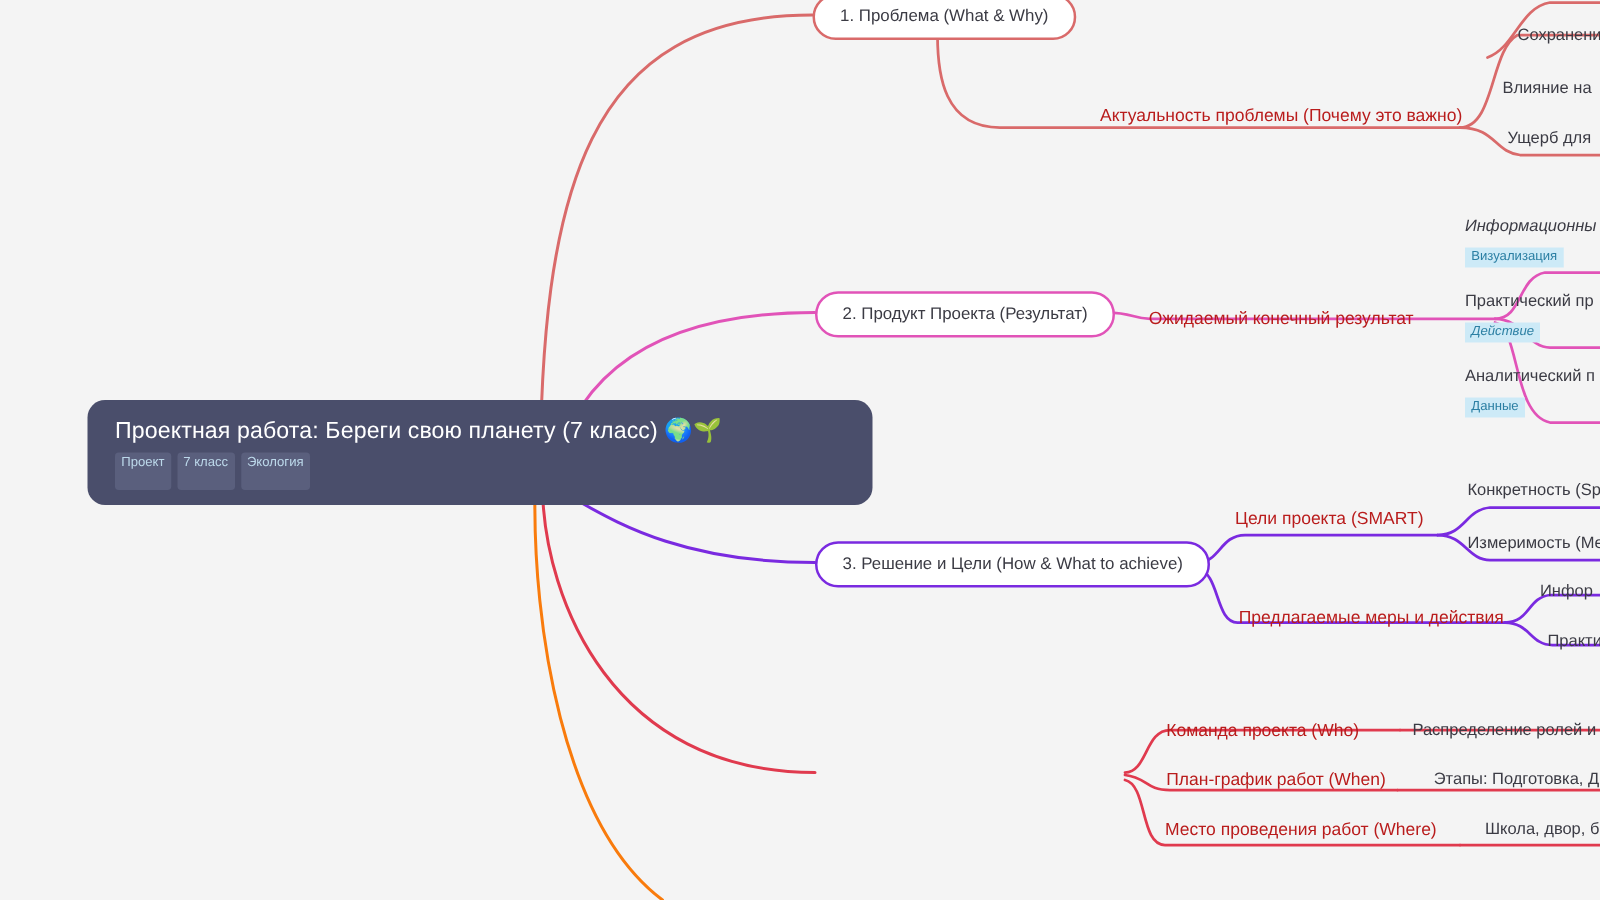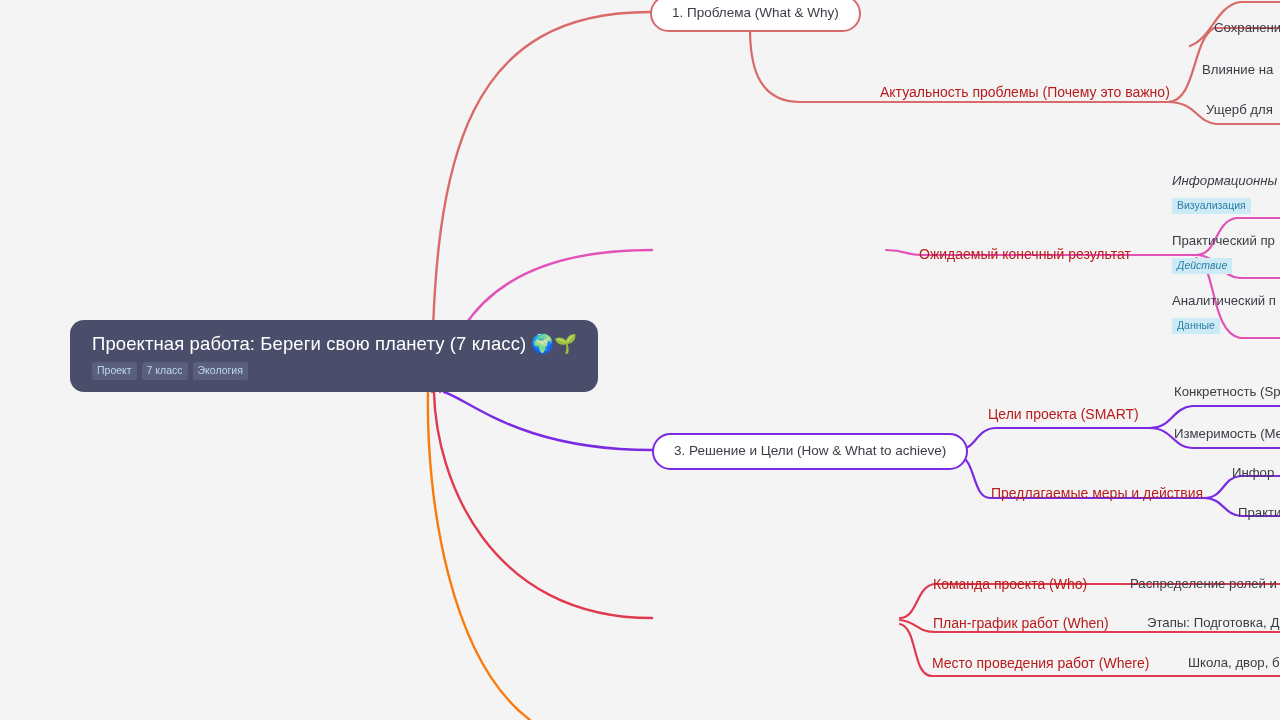--- a/index.html
+++ b/index.html
@@ -27,21 +27,21 @@
     width: 1280px;
     height: 720px;
     pointer-events: none;
   }
 
   
   .root-node {
     position: absolute;
     left: 70px;
     top: 320px;
-    width: 528px;
+    width: 628px;
     box-sizing: border-box;
     background: #4a4e6b;
     border-radius: 14px;
     padding: 12px 22px 12px 22px;
   }
   .root-title {
     color: #ffffff;
     font-size: 18.5px;
     line-height: 24px;
     letter-spacing: .1px;
@@ -50,21 +50,21 @@
   .root-tags {
     margin-top: 6px;
     display: flex;
     gap: 5px;
   }
   .root-tag {
     background: #5a5f7d;
     color: #bcd8ea;
     font-size: 10.5px;
     line-height: 13px;
-    padding: 2px 5px 3px 5px;
+    padding: 2px 5px 15px 5px;
     border-radius: 3px;
     white-space: nowrap;
   }
 
   
   .l1-node {
     position: absolute;
     box-sizing: border-box;
     background: #ffffff;
     border-radius: 999px;
@@ -149,20 +149,23 @@
   </div>
 
   <div class="l1-node" style="left:650px; top:-5px; border-color:#d96a6a;">
     <span>1. Проблема (What &amp; Why)</span>
   </div>
   <div class="lbl" style="left:880px; top:83px;">Актуальность проблемы (Почему это важно)</div>
   <div class="lbl l3" style="left:1214px; top:19px;">Сохранени</div>
   <div class="lbl l3" style="left:1202px; top:61px;">Влияние на</div>
   <div class="lbl l3" style="left:1206px; top:101px;">Ущерб для</div>
 
+  <div class="l1-node" style="left:652px; top:233px; border-color:#e153b8;">
+    <span>2. Продукт Проекта (Результат)</span>
+  </div>
   <div class="lbl" style="left:919px; top:245px;">Ожидаемый конечный результат</div>
 
   <div class="lbl l3" style="left:1172px; top:172px;font-style:italic;">Информационны</div>
   <div class="subtag" style="left:1172px; top:198px;">Визуализация</div>
 
   <div class="lbl l3" style="left:1172px; top:232px;">Практический пр</div>
   <div class="subtag" style="left:1172px; top:258px;font-style:italic;">Действие</div>
 
   <div class="lbl l3" style="left:1172px; top:292px;">Аналитический п</div>
   <div class="subtag" style="left:1172px; top:318px;">Данные</div>

